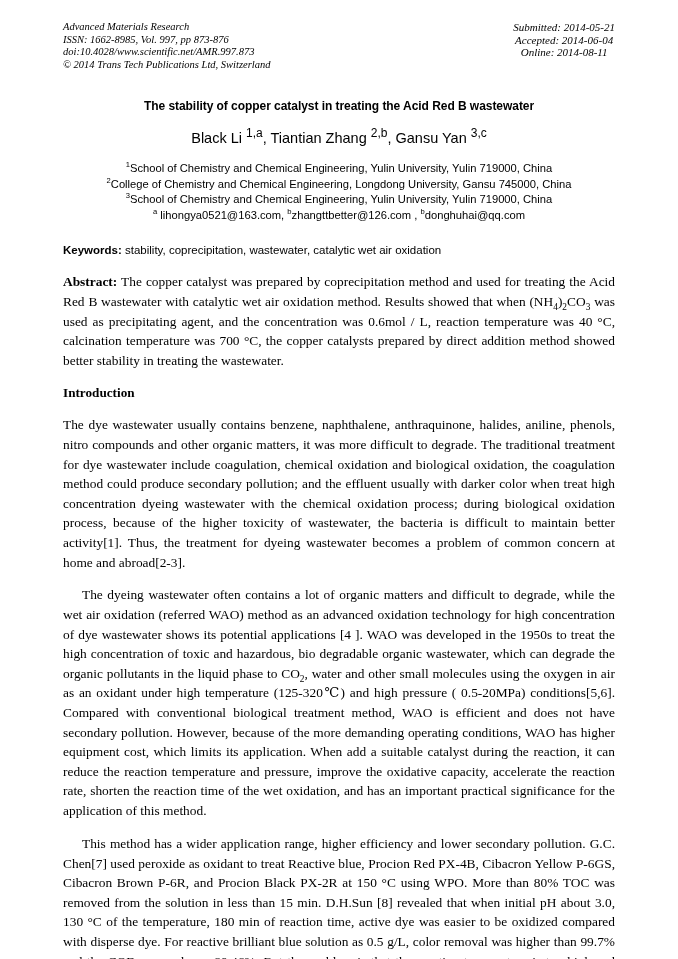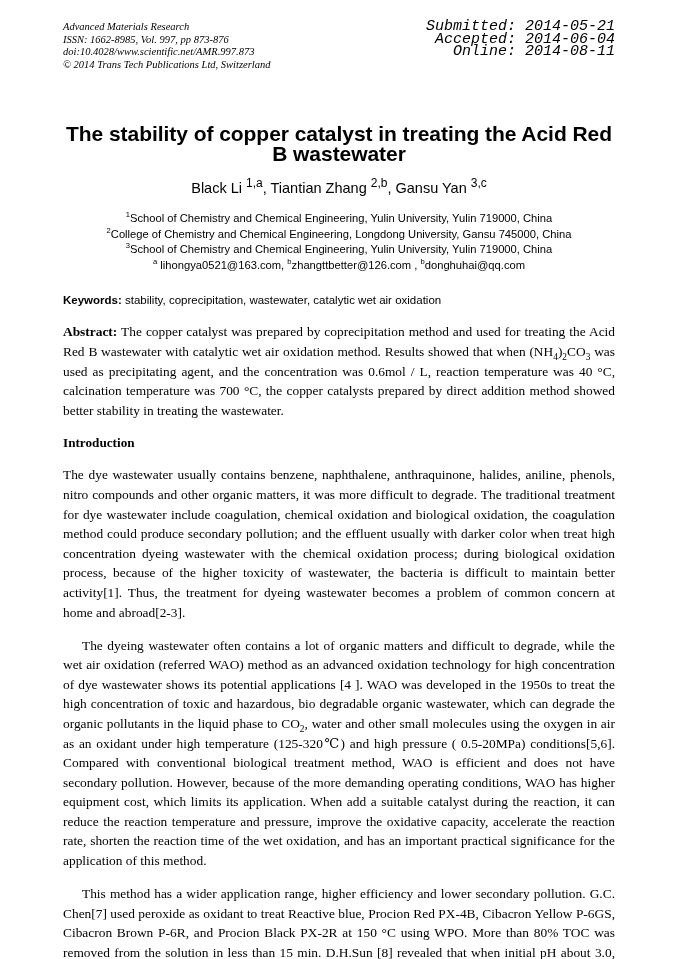--- a/index.html
+++ b/index.html
@@ -19,53 +19,53 @@
     position: absolute;
     left: 63px;
     top: 0;
     width: 552px;
     height: 959px;
   }
 
   
   .journal-header {
     position: relative;
-    padding-top: 36px;
+    padding-top: 8px;
     height: 60px;
   }
   .jh-left {
     position: absolute;
     left: 0;
     top: 21px;
     font-family: "Liberation Serif", "DejaVu Serif", serif;
     font-style: italic;
     font-size: 10.5px;
     line-height: 12.6px;
     white-space: nowrap;
   }
   .jh-right {
     position: absolute;
     right: 0;
     top: 21px;
-    text-align: right;
-    font-family: Liberation Mono, monospace;
+    text-align: center;
+    font-family: Liberation Serif, serif;
     font-style: italic;
-    font-size: 15px;
+    font-size: 11px;
     line-height: 12.6px;
     white-space: nowrap;
   }
   .jh-line { display: block; }
 
   
   .title {
     margin-top: 28px;
     text-align: center;
     font-family: "Liberation Sans", "DejaVu Sans", sans-serif;
     font-weight: bold;
-    font-size: 21px;
+    font-size: 12px;
     line-height: 20px;
     letter-spacing: -0.05px;
   }
   .authors {
     margin-top: 12px;
     text-align: center;
     font-family: "Liberation Sans", "DejaVu Sans", sans-serif;
     font-size: 14.5px;
     line-height: 20px;
   }

